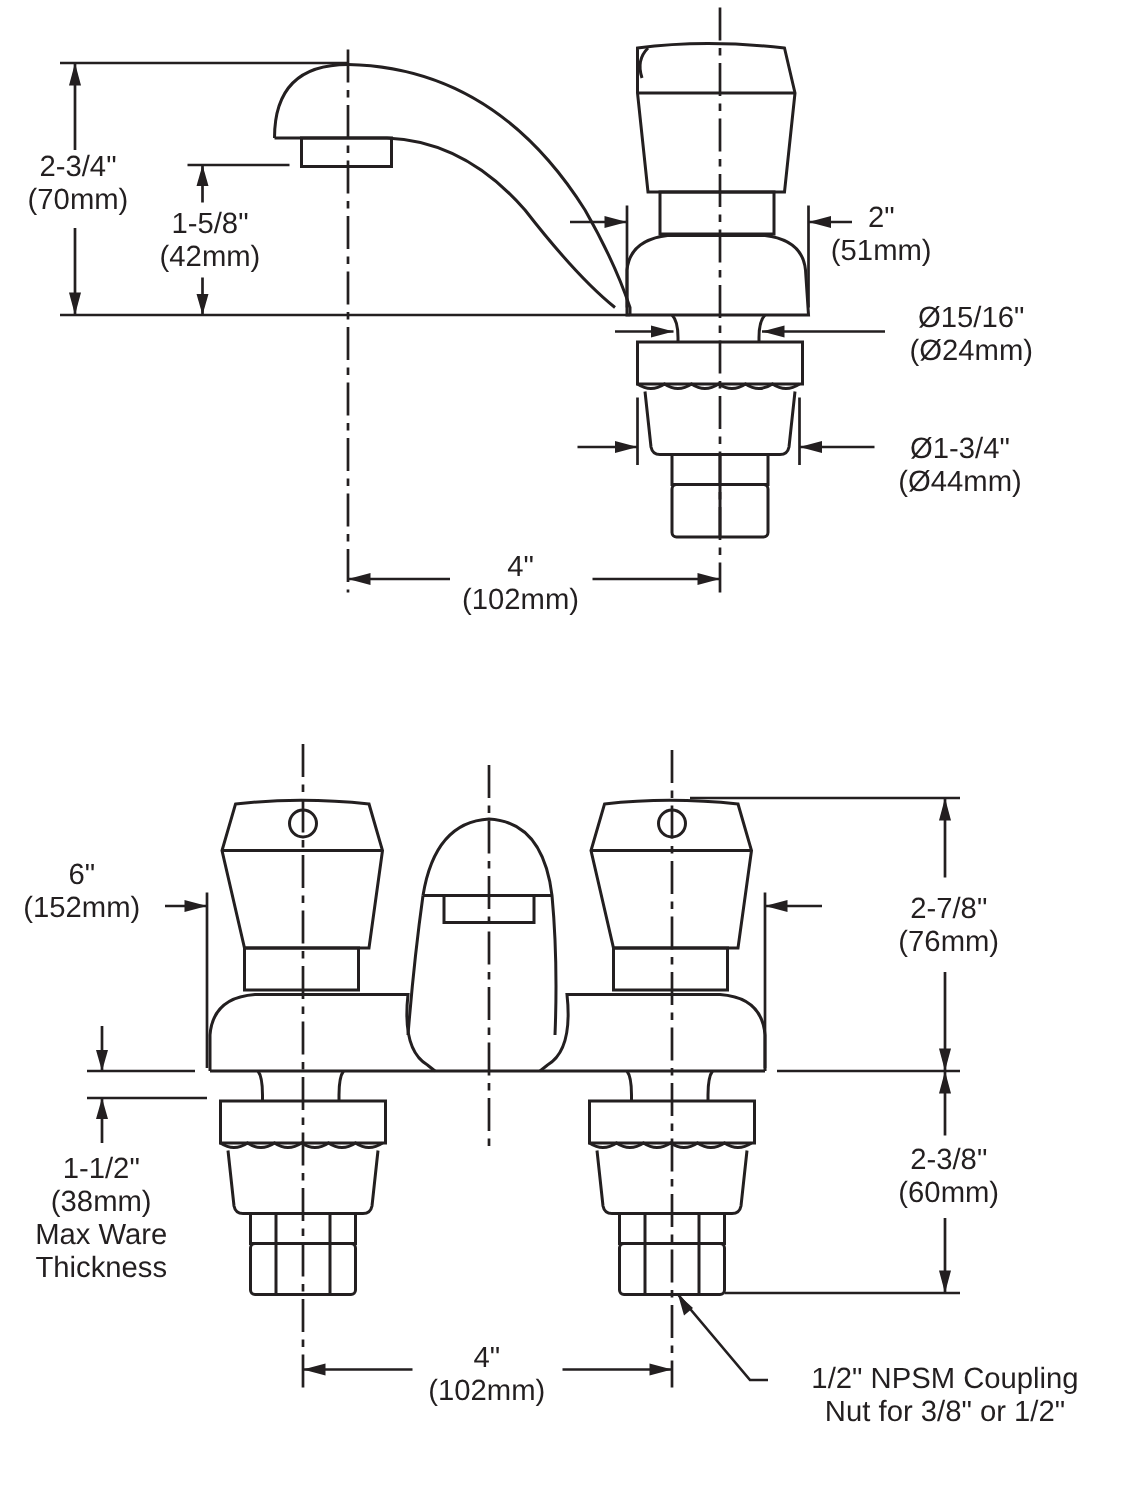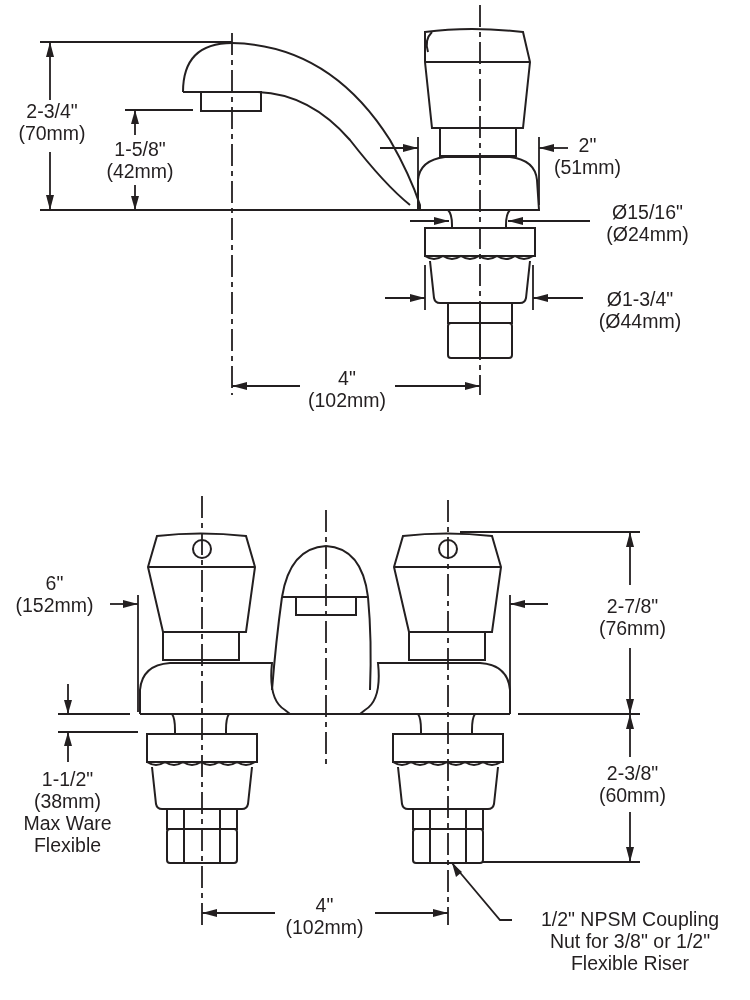--- a/index.html
+++ b/index.html
@@ -201,27 +201,26 @@
   <span>(152mm)</span>
 </div>
 <div class="lbl" style="left:590px;top:595px;width:85px;">
   <span>2-7/8"</span>
   <span>(76mm)</span>
 </div>
 <div class="lbl" style="left:10px;top:768px;width:115px;">
   <span>1-1/2"</span>
   <span>(38mm)</span>
   <span>Max Ware</span>
-  <span>Flexible</span>
+  <span>Thickness</span>
 </div>
 <div class="lbl" style="left:590px;top:762px;width:85px;">
   <span>2-3/8"</span>
   <span>(60mm)</span>
 </div>
 <div class="lbl" style="left:272px;top:894px;width:105px;">
   <span>4"</span>
   <span>(102mm)</span>
 </div>
 <div class="lbl" style="left:510px;top:908px;width:240px;">
   <span>1/2" NPSM Coupling</span>
   <span>Nut for 3/8" or 1/2"</span>
-  <span>Flexible Riser</span>
 </div>
 
 </body></html>

